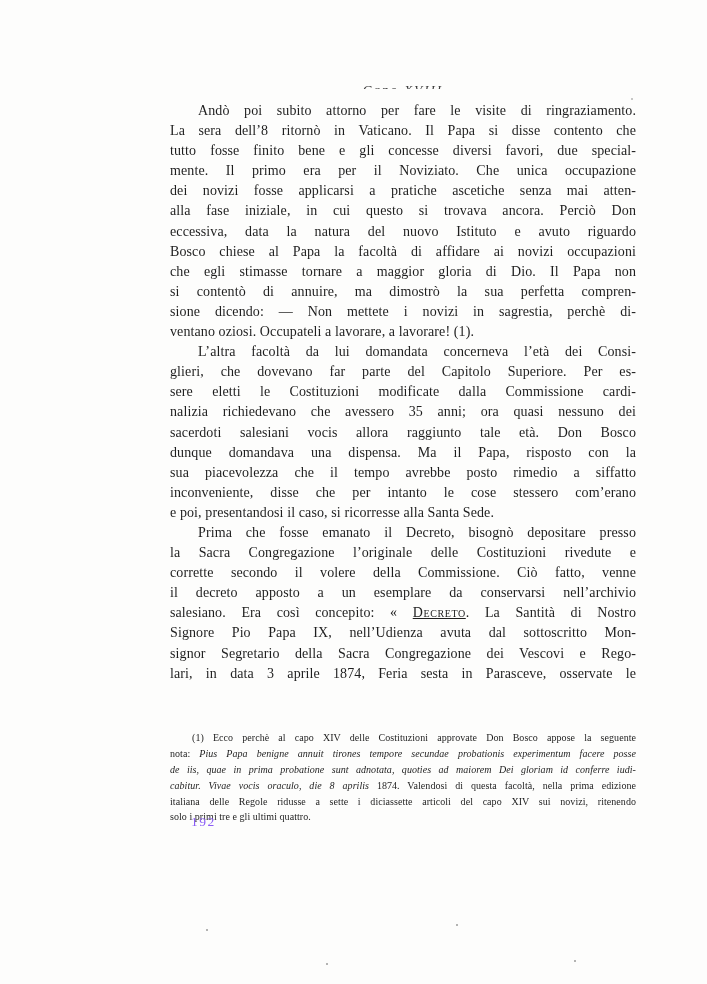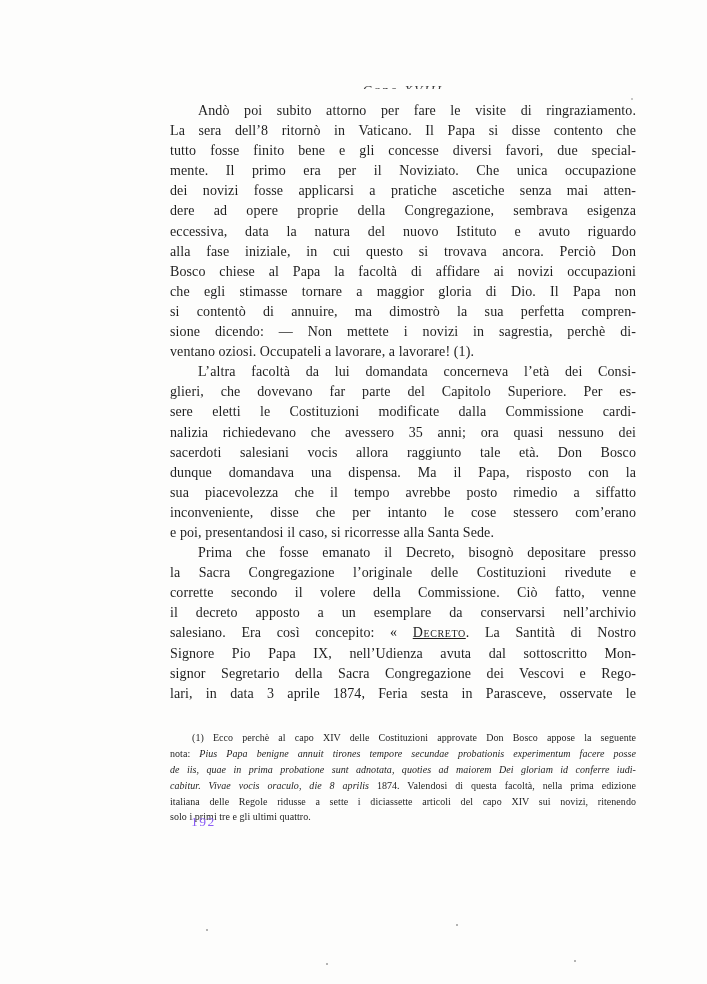--- a/index.html
+++ b/index.html
@@ -103,23 +103,22 @@
     <span class="header-text">Capo XVIII</span>
   </div>
 
   <div class="bodytext">
 
     <div class="line indent">Andò poi subito attorno per fare le visite di ringraziamento.</div>
     <div class="line">La sera dell’8 ritornò in Vaticano. Il Papa si disse contento che</div>
     <div class="line">tutto fosse finito bene e gli concesse diversi favori, due special-</div>
     <div class="line">mente. Il primo era per il Noviziato. Che unica occupazione</div>
     <div class="line">dei novizi fosse applicarsi a pratiche ascetiche senza mai atten-</div>
-    <div class="line">dere ad opere proprie della Congregazione, sembrava esigenza</div>
+    <div class="line">alla fase iniziale, in cui questo si trovava ancora. Perciò Don</div>
     <div class="line">eccessiva, data la natura del nuovo Istituto e avuto riguardo</div>
-    <div class="line">alla fase iniziale, in cui questo si trovava ancora. Perciò Don</div>
     <div class="line">Bosco chiese al Papa la facoltà di affidare ai novizi occupazioni</div>
     <div class="line">che egli stimasse tornare a maggior gloria di Dio. Il Papa non</div>
     <div class="line">si contentò di annuire, ma dimostrò la sua perfetta compren-</div>
     <div class="line">sione dicendo: — Non mettete i novizi in sagrestia, perchè di-</div>
     <div class="line para-end">ventano oziosi. Occupateli a lavorare, a lavorare! (1).</div>
 
     <div class="line indent">L’altra facoltà da lui domandata concerneva l’età dei Consi-</div>
     <div class="line">glieri, che dovevano far parte del Capitolo Superiore. Per es-</div>
     <div class="line">sere eletti le Costituzioni modificate dalla Commissione cardi-</div>
     <div class="line">nalizia richiedevano che avessero 35 anni; ora quasi nessuno dei</div>

